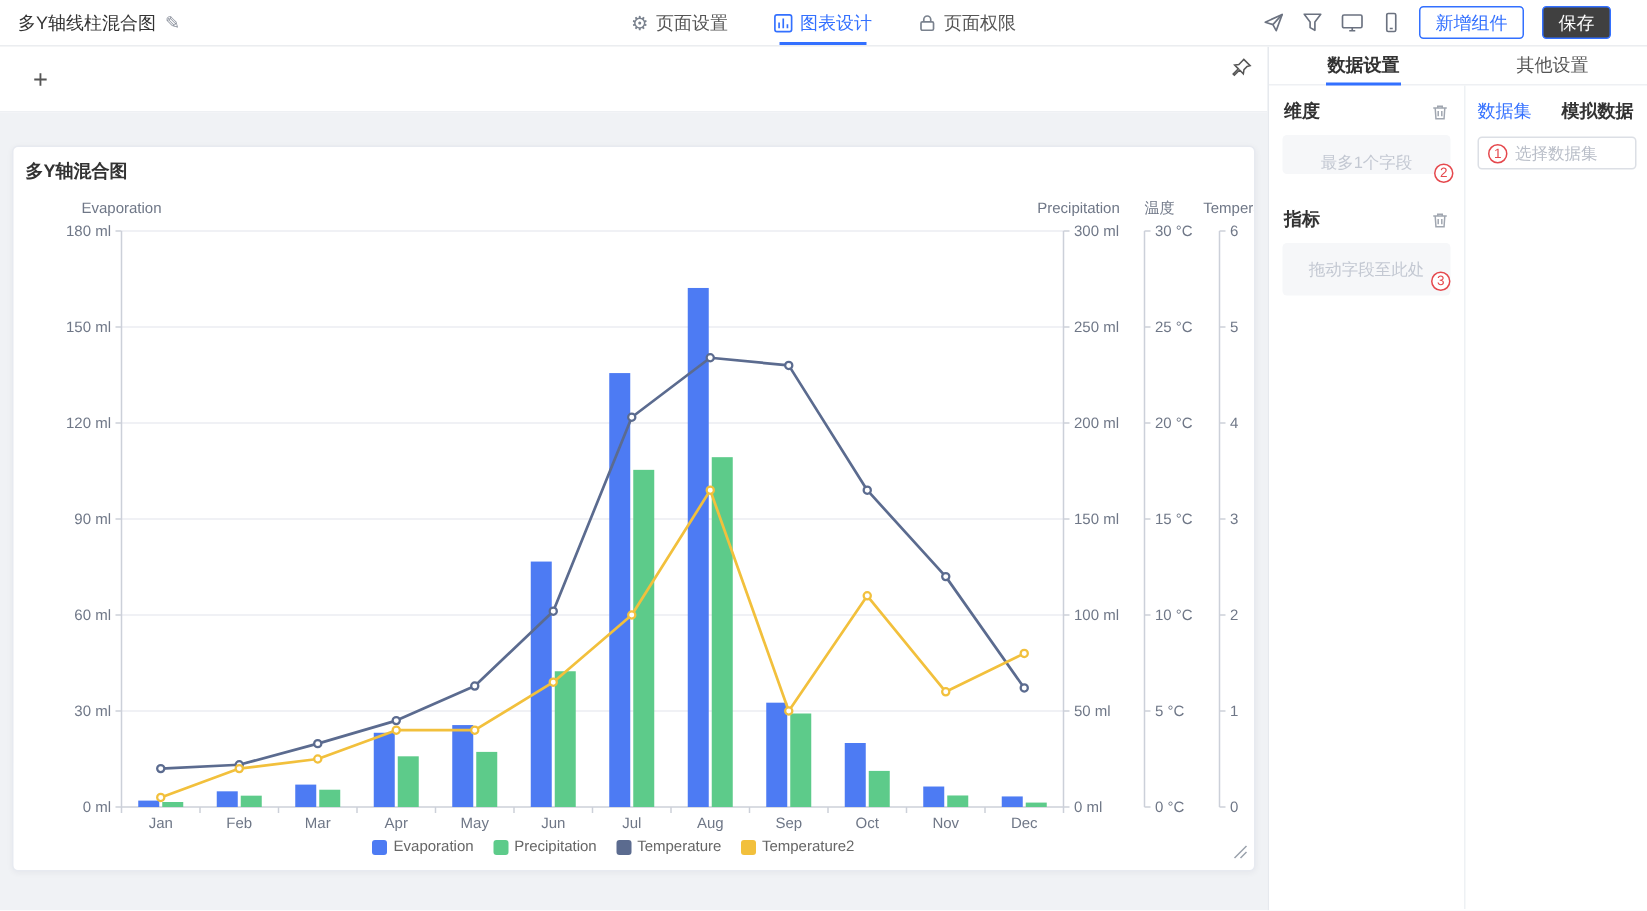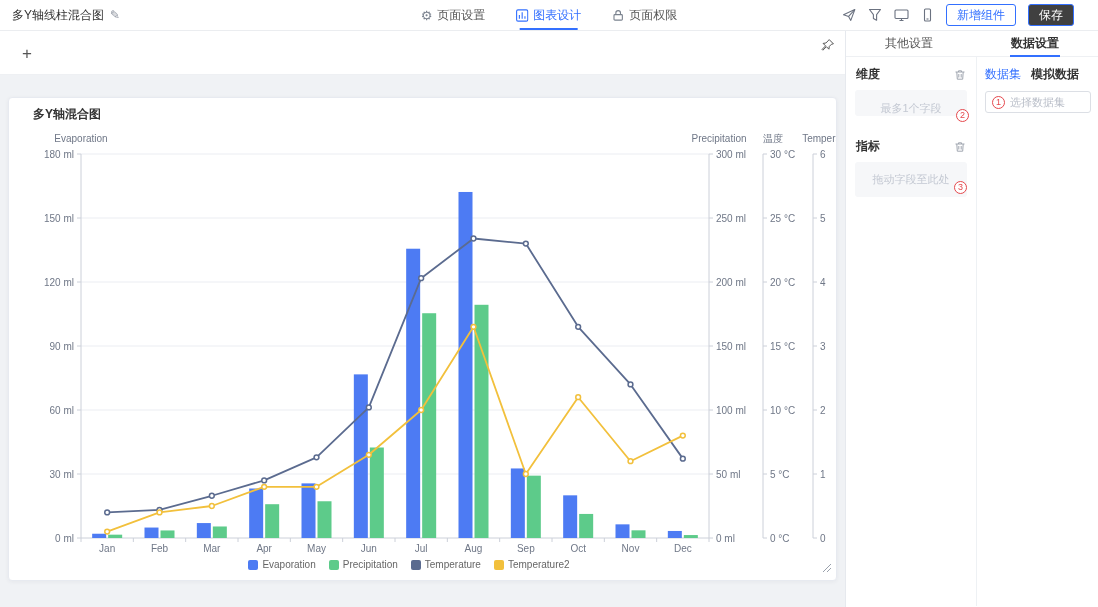--- a/index.html
+++ b/index.html
@@ -32,21 +32,21 @@
   .canvas-strip { position:absolute; left:0; top:31px; width:845px; height:44px; background:#fff;
                   border-bottom:1px solid #eef0f3; }
   .add-tab { position:absolute; left:22px; top:50%; transform:translateY(-50%); font-size:17px;
              color:#555; cursor:pointer; line-height:1; }
   .pin { position:absolute; right:10px; top:7px; cursor:pointer; }
 
   
   .chart-card { position:absolute; left:8px; top:97px; width:829px; height:484px; background:#fff;
                 border:1px solid #e7eaf0; border-radius:4px; overflow:hidden;
                 box-shadow:0 1px 4px rgba(31,45,61,.05); }
-  .chart-card-title { position:absolute; left:24px; top:8px; font-weight:bold; font-size:12px; color:#333; }
+  .chart-card-title { position:absolute; left:8px; top:8px; font-weight:bold; font-size:12px; color:#333; }
   #chart-svg { position:absolute; left:2px; top:28px; overflow:visible; }
   .chart-legend { position:absolute; left:0; top:461px; width:800px; display:flex;
                   justify-content:center; gap:13px; align-items:center; }
   .lg-item { display:inline-flex; align-items:center; gap:4px; font-size:10px; color:#666; cursor:pointer; }
   .lg-swatch { width:10px; height:10px; border-radius:2px; display:inline-block; }
   .resize-handle { position:absolute; right:4px; bottom:4px; cursor:nwse-resize; }
 
   
   .side-panel { position:absolute; left:845px; top:31px; width:253px; height:576px; background:#fff;
                 border-left:1px solid #e6e9ee; }
@@ -66,21 +66,21 @@
   .drop-zone { position:relative; margin:0 9px; background:#f6f7f9; border-radius:3px;
                display:flex; align-items:center; justify-content:center; cursor:pointer; }
   .dz1 { height:26px;align-items:flex-end; }
   .dz2 { height:35px; }
   .dz-text { color:#c3c8d2; font-size:11px; }
   .num-badge { width:13px; height:13px; border:1px solid #e5484d; border-radius:50%;
                color:#e5484d; font-size:9px; display:inline-flex; align-items:center;
                justify-content:center; background:#fff; flex:none; line-height:1; }
   .dz1 .num-badge { position:absolute; right:-2px; bottom:-6px; }
   .dz2 .num-badge { position:absolute; right:0px; bottom:3px; }
-  .source-row { display:flex; align-items:flex-start; gap:10px; margin:9px 8px 8px 8px; font-size:12px; }
+  .source-row { display:flex; align-items:flex-start; gap:20px; margin:9px 8px 8px 8px; font-size:12px; }
   .src-dataset { color:#3370ff; cursor:pointer; }
   .src-mock { color:#333; font-weight:bold; cursor:pointer; }
   .dataset-select { margin:0 8px; height:22px; border:1px solid #dcdfe5; border-radius:3px;
                     display:flex; align-items:center; gap:5px; padding:0 6px; cursor:pointer; }
   .sel-text { color:#b9bec8; font-size:11px; white-space:nowrap; }
 </style>
 </head>
 <body>
 
 <div class="app">
@@ -338,25 +338,25 @@
       <svg width="10" height="10" viewBox="0 0 10 10">
           <g stroke="#9aa1ac" stroke-width="1">
             <path d="M9 1 1 9M9 5 5 9"></path>
           </g>
         </svg>
     </span>
   </div>
 
   <div class="side-panel">
     <div class="panel-tabs">
+      <div class="ptab active">
+        <span>数据设置</span>
+      </div>
       <div class="ptab">
         <span>其他设置</span>
-      </div>
-      <div class="ptab active">
-        <span>数据设置</span>
       </div>
     </div>
 
     <div class="panel-body">
       <div class="panel-col-left">
         <div class="sec-head">
           <span>维度</span>
           <span class="trash">
             <svg width="12" height="12" viewBox="0 0 12 12">
                 <g fill="none" stroke="#a0a6b0" stroke-width="1">

